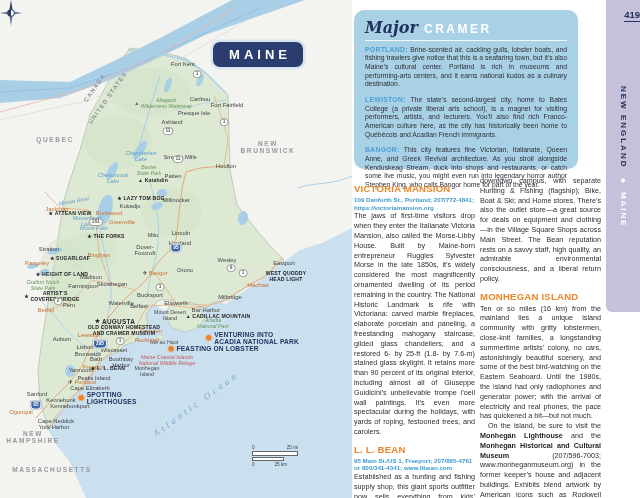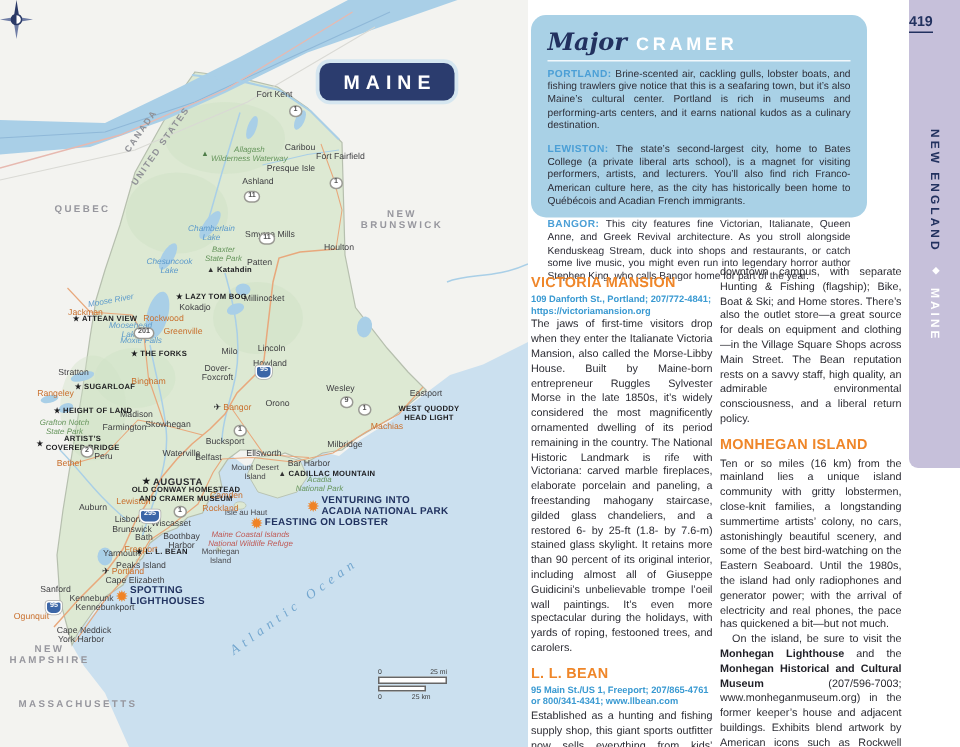--- a/index.html
+++ b/index.html
@@ -41,40 +41,40 @@
     box-shadow:0 0 0 .5px #aaa;border-radius:2px 2px 4px 4px;font-size:4.8px;font-weight:700;color:#fff;padding:1px 2px;line-height:1;}
   .compass{position:absolute;left:228px;top:444px;}
   .scale{position:absolute;left:252px;top:445px;width:46px;font-size:4.6px;color:#3a3a3a;}
   .s-row{display:flex;justify-content:space-between;}
   .s-bar{height:2.5px;background:#fff;border:.8px solid #666;margin:1px 0;}
   .s-bar2{height:2.5px;width:30px;background:#fff;border:.8px solid #666;margin-bottom:1px;}
   .s-row2{display:flex;gap:20px;}
 
   
   #content{position:absolute;left:352px;top:0;width:288px;height:498px;background:#fff;}
-  .cities-box{position:absolute;left:2px;top:10px;width:224px;height:135px;background:#a9d1e6;
+  .cities-box{position:absolute;left:2px;top:10px;width:224px;height:159px;background:#a9d1e6;
     border-radius:10px;padding:8px 11px;box-sizing:border-box;}
   .cities-head{display:flex;align-items:baseline;gap:6px;border-bottom:1px solid rgba(255,255,255,.85);padding-bottom:3px;}
   .t-script{font-family:"DejaVu Serif",serif;font-style:italic;font-weight:700;font-size:16px;color:#22315f;}
   .t-caps{font-weight:800;font-size:12px;letter-spacing:2.5px;color:#ffffff;}
   .mc-entry{font-size:6.8px;line-height:8.7px;color:#2e2e38;text-align:justify;margin-top:4.5px;}
   .mc-name{font-weight:800;color:#4b9fd6;letter-spacing:.3px;}
 
   .col{position:absolute;top:176px;font-size:7.2px;line-height:9.8px;color:#2c2c33;text-align:justify;}
   #col1{left:2px;width:121px;}
   #col2{left:128px;width:121px;}
   .col p{margin:0;}
   .col h2{margin:8px 0 2px 0;font-size:9.6px;font-weight:800;color:#ef8629;letter-spacing:.2px;text-align:left;}
   .contact{font-size:6.2px;line-height:7.8px;font-weight:700;color:#3a9ad2;text-align:left;margin:1px 0 4px 0;}
   .indent{text-indent:8px;}
   .col strong{font-weight:800;color:#1f1f26;}
 
   
   .side-tab{position:absolute;left:606px;top:0;width:34px;height:312px;background:#c6c0da;border-radius:0 0 0 6px;}
-  .page-num{position:absolute;top:9px;left:0;width:100%;text-align:left;font-size:9.5px;font-weight:800;color:#22315f;}
+  .page-num{position:absolute;top:9px;left:0;width:100%;text-align:right;font-size:9.5px;font-weight:800;color:#22315f;}
   .page-num span{border-bottom:1.2px solid #22315f;padding-bottom:1px;}
   .tab-vert{position:absolute;top:86px;left:50%;transform:translateX(-50%);
     writing-mode:vertical-rl;text-orientation:mixed;letter-spacing:2px;font-size:8px;font-weight:800;white-space:nowrap;}
   .tab-region{color:#22315f;}
   .tab-sep{color:#ffffff;font-size:6px;padding:3px 0;}
   .tab-sub{color:#ffffff;}
 </style>
 </head>
 <body>
 

